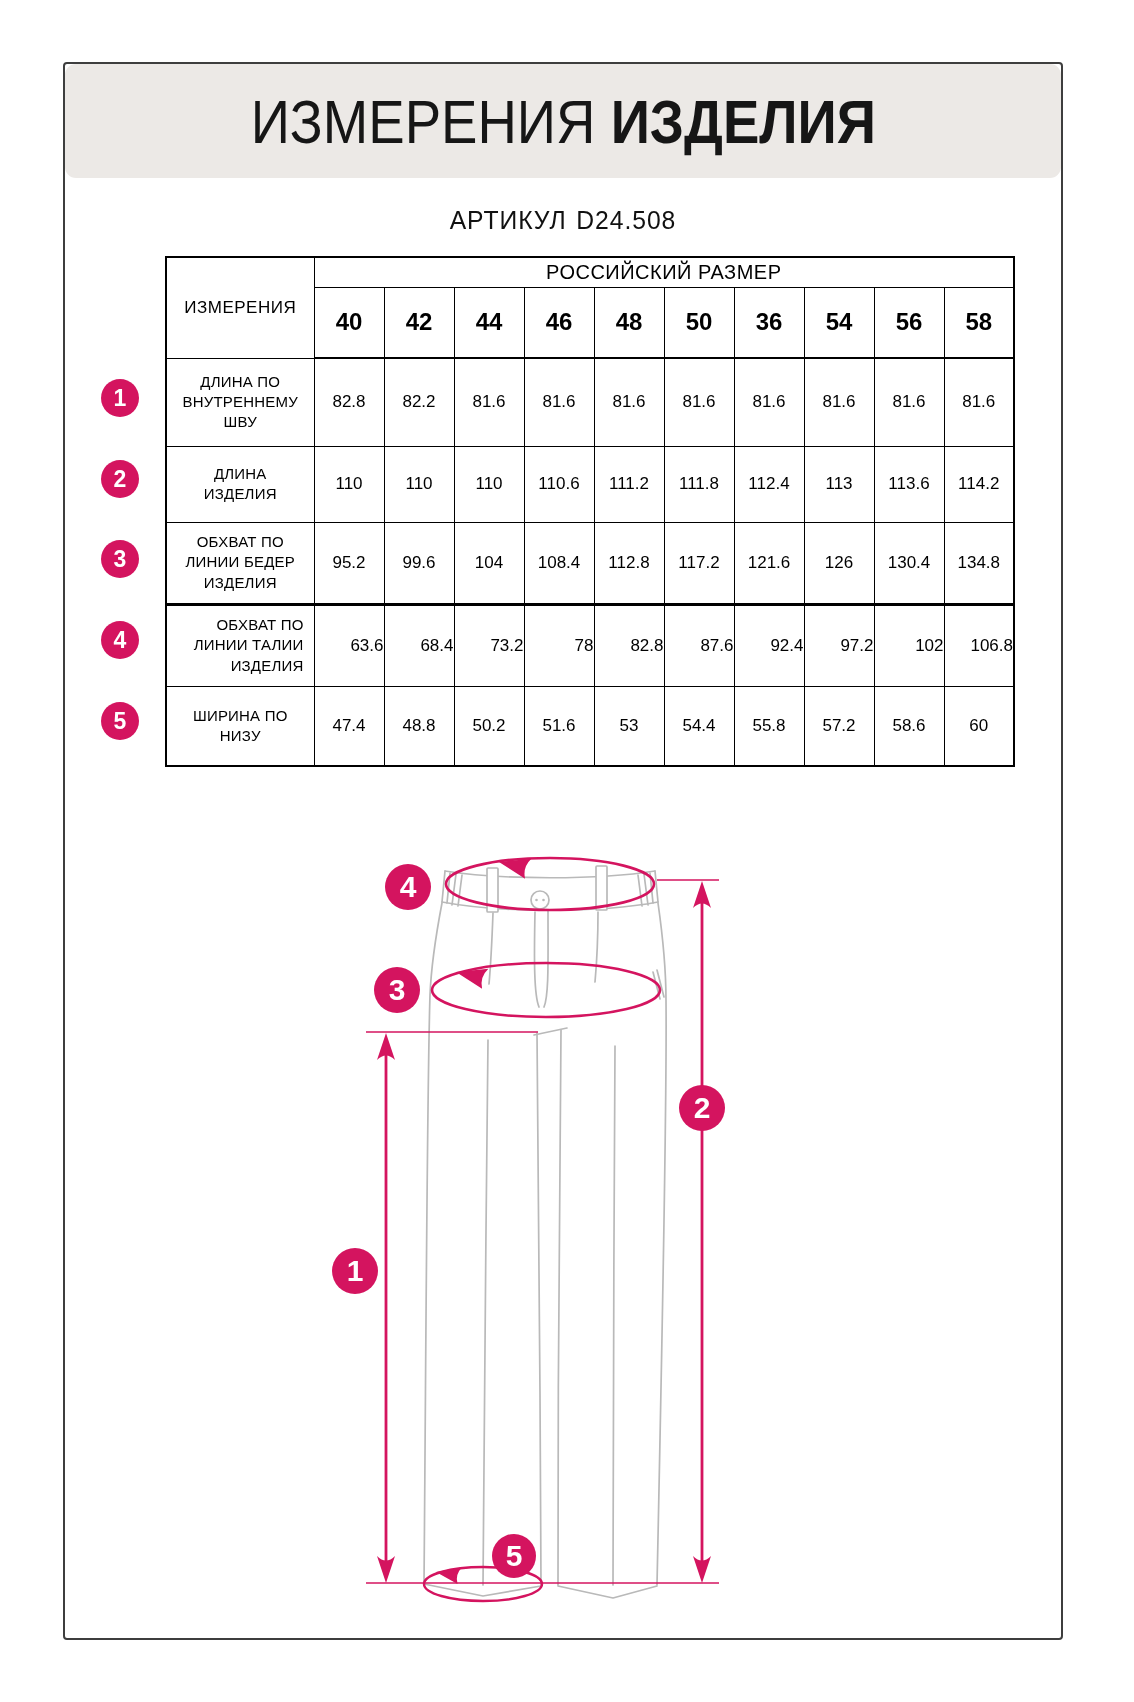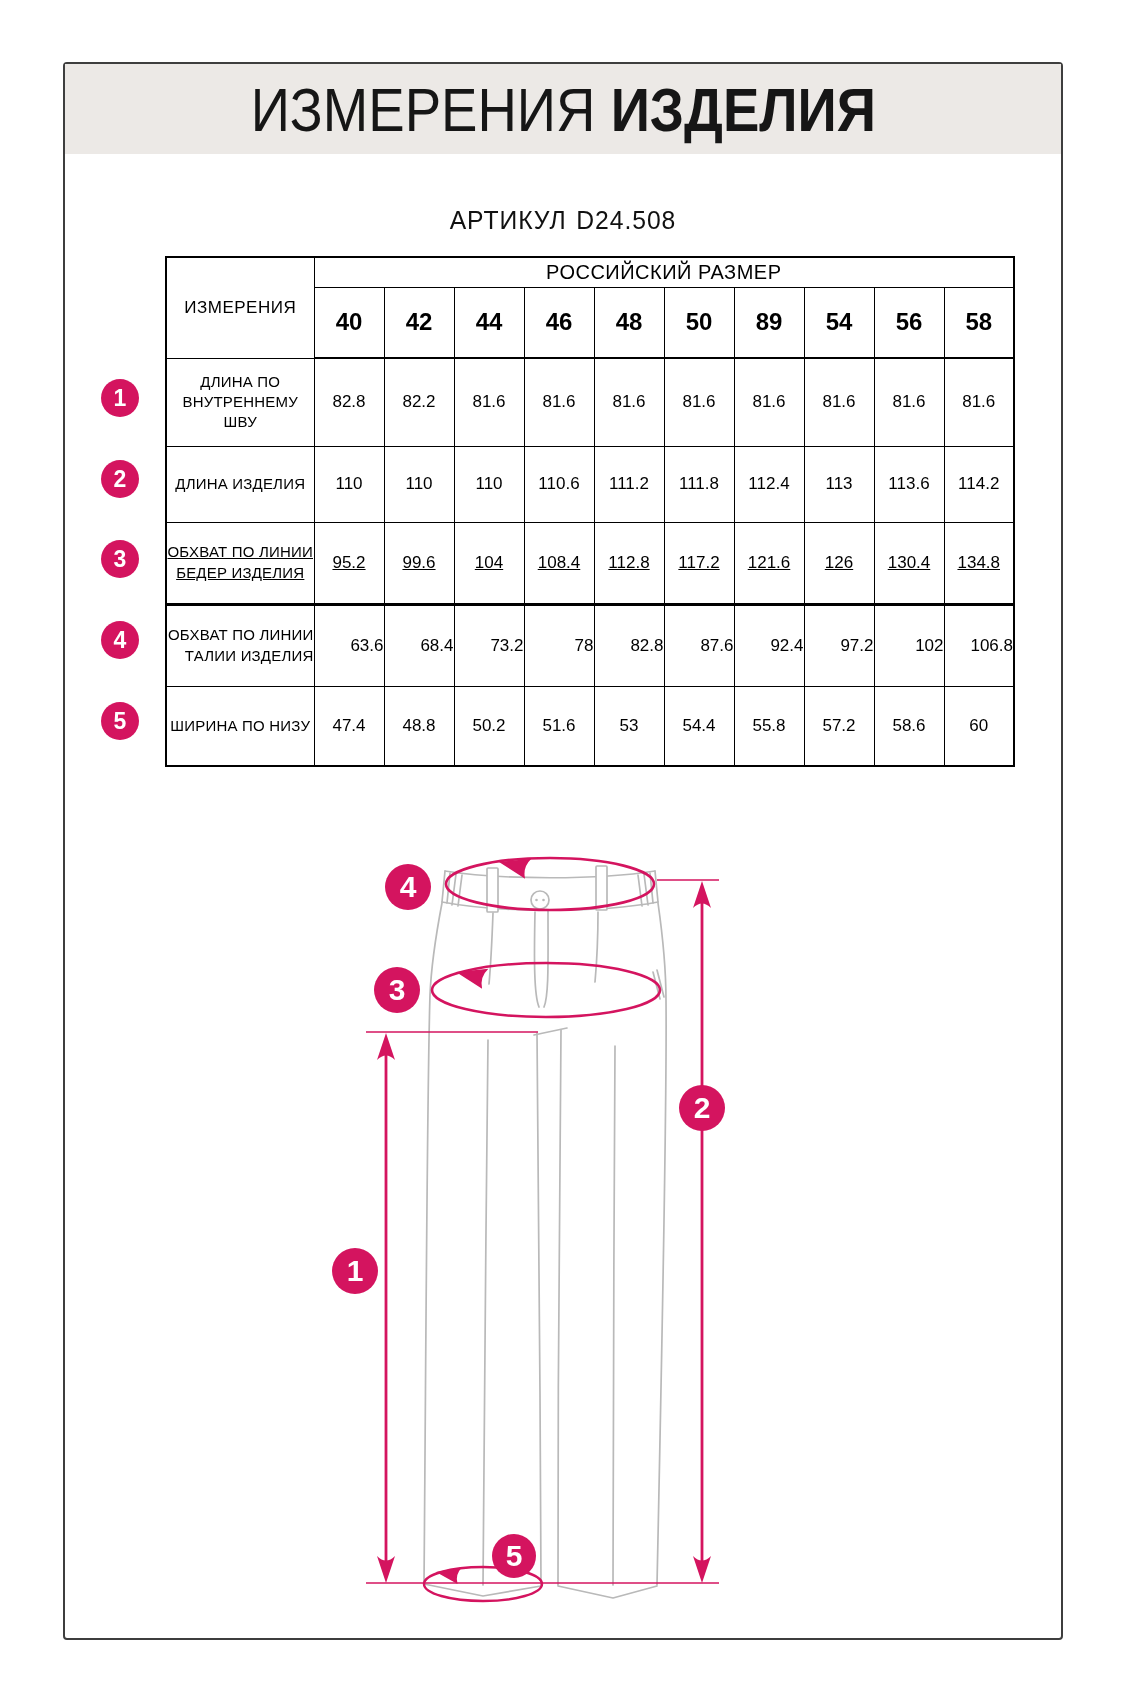--- a/index.html
+++ b/index.html
@@ -17,23 +17,23 @@
     color:#000;
     overflow:hidden;
   }
   .frame{
     position:absolute;left:63px;top:62px;width:1000px;height:1578px;
     border:2px solid var(--frame);
     border-radius:4px;
     background:#fff;
   }
   .banner{
-    position:absolute;left:65px;top:64px;width:996px;height:90px;
+    position:absolute;left:65px;top:64px;width:996px;height:114px;
     background:var(--banner);
-    display:flex;align-items:center;justify-content:center;
+    display:flex;align-items:center;justify-content:center;border-radius:11px;
   }
   .title{
     font-size:62px;letter-spacing:0;white-space:nowrap;
     transform:scaleX(0.88);
     color:#161616;font-weight:400;
   }
   .title b{font-weight:700;}
   .article{
     position:absolute;left:63px;top:205px;width:1000px;
     text-align:center;font-size:26px;letter-spacing:1px;color:#111;
@@ -55,21 +55,21 @@
   }
   col.c-label{width:148px;}
   col.c-size{width:70px;}
   tr.h-group{height:30px;}
   tr.h-group th.group-th{font-size:20px;letter-spacing:.5px;}
   tr.h-sizes{height:71px;}
   tr.h-sizes th{font-size:24px;font-weight:700;border-bottom:2px solid #000;}
   th.measure-th{font-size:17px;letter-spacing:.5px;}
   td.label-cell{
     font-size:15px;line-height:1.35;text-transform:uppercase;
-    padding:4px 0;letter-spacing:.2px;
+    padding:4px 10px;letter-spacing:.2px;
   }
   td.value-cell{font-size:17px;}
   tr.thick-top td{border-top:3px solid #000;text-align:right;}
 
   
   .tbadge{
     position:absolute;width:38px;height:38px;border-radius:50%;
     background:var(--accent);color:#fff;
     display:flex;align-items:center;justify-content:center;
     font-size:23px;font-weight:700;
@@ -123,21 +123,21 @@
       <th class="measure-th" rowspan="2">ИЗМЕРЕНИЯ</th>
       <th class="group-th" colspan="10">РОССИЙСКИЙ РАЗМЕР</th>
     </tr>
     <tr class="h-sizes" id="sizes-row">
         <th>40</th>
         <th>42</th>
         <th>44</th>
         <th>46</th>
         <th>48</th>
         <th>50</th>
-        <th>89</th>
+        <th>36</th>
         <th>54</th>
         <th>56</th>
         <th>58</th>
       </tr>
   </thead>
   <tbody id="table-body">
       <tr style="height: 88px;">
         <td class="label-cell">ДЛИНА ПО ВНУТРЕННЕМУ ШВУ</td>
         <td class="value-cell">82.8</td>
         <td class="value-cell">82.2</td>
@@ -156,21 +156,21 @@
         <td class="value-cell">110</td>
         <td class="value-cell">110</td>
         <td class="value-cell">110.6</td>
         <td class="value-cell">111.2</td>
         <td class="value-cell">111.8</td>
         <td class="value-cell">112.4</td>
         <td class="value-cell">113</td>
         <td class="value-cell">113.6</td>
         <td class="value-cell">114.2</td>
       </tr>
-      <tr style="height: 82px; text-decoration: underline;">
+      <tr style="height: 82px;">
         <td class="label-cell">ОБХВАТ ПО ЛИНИИ БЕДЕР ИЗДЕЛИЯ</td>
         <td class="value-cell">95.2</td>
         <td class="value-cell">99.6</td>
         <td class="value-cell">104</td>
         <td class="value-cell">108.4</td>
         <td class="value-cell">112.8</td>
         <td class="value-cell">117.2</td>
         <td class="value-cell">121.6</td>
         <td class="value-cell">126</td>
         <td class="value-cell">130.4</td>

